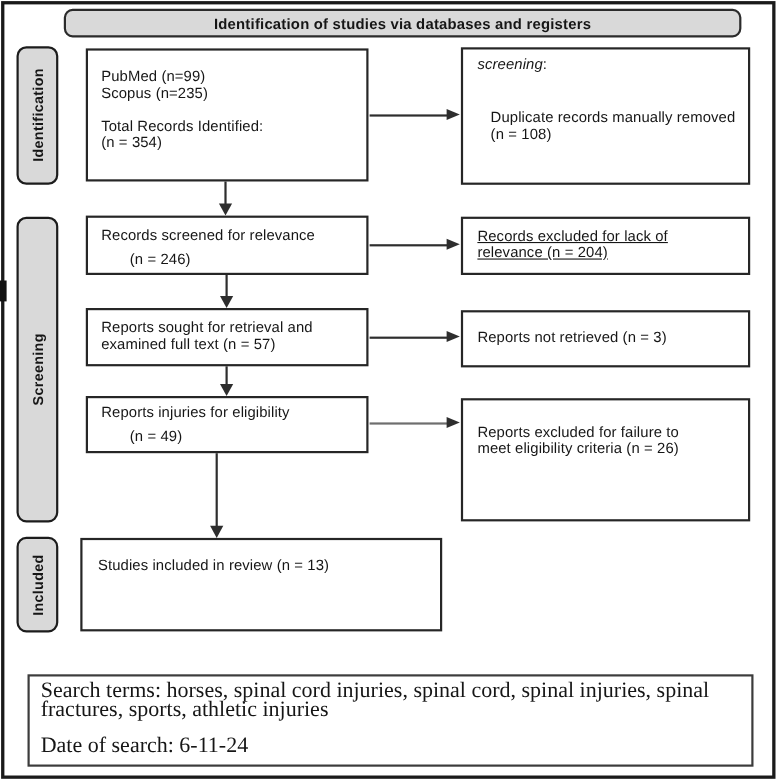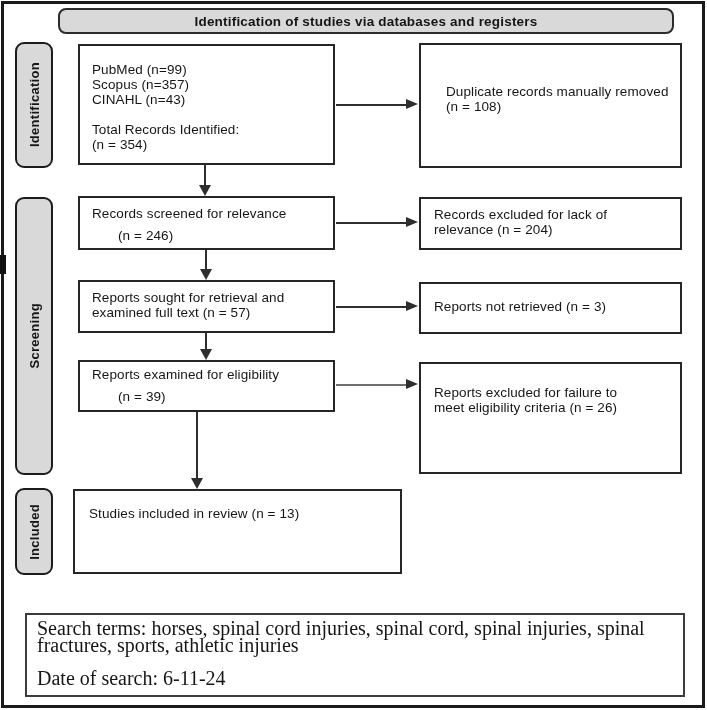--- a/index.html
+++ b/index.html
@@ -63,21 +63,21 @@
     border: 2px solid #262626;
     box-sizing: border-box;
     font-size: 13.5px;
     line-height: 15px;
     letter-spacing: 0.1px;
   }
   .fbox div { min-height: 15px; }
   .box-sources   { left: 78px;  top: 44px;  width: 257px; height: 121px; padding: 16px 8px 0 12px; }
   .box-removed   { left: 419px; top: 43px;  width: 263px; height: 125px; padding: 6px 8px 0 13px; }
   .box-screened  { left: 78px;  top: 196px; width: 257px; height: 54px;  padding: 8px 8px 0 12px; }
-  .box-excl-rel  { left: 419px; top: 197px; width: 263px; height: 53px;  padding: 8px 8px 0 13px; }
+  .box-excl-rel  { left: 419px; top: 197px; width: 263px; height: 53px;  padding: 8px 8px 0 13px; text-decoration: underline; }
   .box-sought    { left: 78px;  top: 280px; width: 257px; height: 53px;  padding: 8px 8px 0 12px; }
   .box-notret    { left: 419px; top: 282px; width: 263px; height: 52px;  padding: 15px 8px 0 13px; }
   .box-assessed  { left: 78px;  top: 360px; width: 257px; height: 52px;  padding: 5px 8px 0 12px; }
   .box-excl-elig { left: 419px; top: 362px; width: 263px; height: 112px; padding: 21px 8px 0 13px; }
   .box-included  { left: 73px;  top: 489px; width: 329px; height: 85px;  padding: 15px 8px 0 14px; }
 
   .gap7  { margin-top: 7px; margin-left: 26px; }
   .indent-block { margin-left: 12px; margin-top: 33px; }
   .it { font-style: italic; }
 
@@ -138,28 +138,30 @@
   </div>
   <div class="stage stage-screening">
     <span>Screening</span>
   </div>
   <div class="stage stage-included">
     <span>Included</span>
   </div>
 
   <div class="fbox box-sources">
     <div>PubMed (n=99)</div>
-    <div>Scopus (n=357)</div>
-    <div>CINAHL (n=43)</div>
+    <div>Scopus (n=235)</div>
     <div></div>
     <div>Total Records Identified:</div>
     <div>(n = 354)</div>
   </div>
 
   <div class="fbox box-removed">
+    <div>
+      <span class="it">screening</span><span>:</span>
+    </div>
     <div class="indent-block">Duplicate records manually removed (n = 108)</div>
   </div>
 
   <div class="fbox box-screened">
     <div>Records screened for relevance</div>
     <div class="gap7">(n = 246)</div>
   </div>
 
   <div class="fbox box-excl-rel">
     <div>Records excluded for lack of</div>
@@ -169,22 +171,22 @@
   <div class="fbox box-sought">
     <div>Reports sought for retrieval and</div>
     <div>examined full text (n = 57)</div>
   </div>
 
   <div class="fbox box-notret">
     <div>Reports not retrieved (n = 3)</div>
   </div>
 
   <div class="fbox box-assessed">
-    <div>Reports examined for eligibility</div>
-    <div class="gap7">(n = 39)</div>
+    <div>Reports injuries for eligibility</div>
+    <div class="gap7">(n = 49)</div>
   </div>
 
   <div class="fbox box-excl-elig">
     <div>Reports excluded for failure to</div>
     <div>meet eligibility criteria (n = 26)</div>
   </div>
 
   <div class="fbox box-included">
     <div>Studies included in review (n = 13)</div>
   </div>

